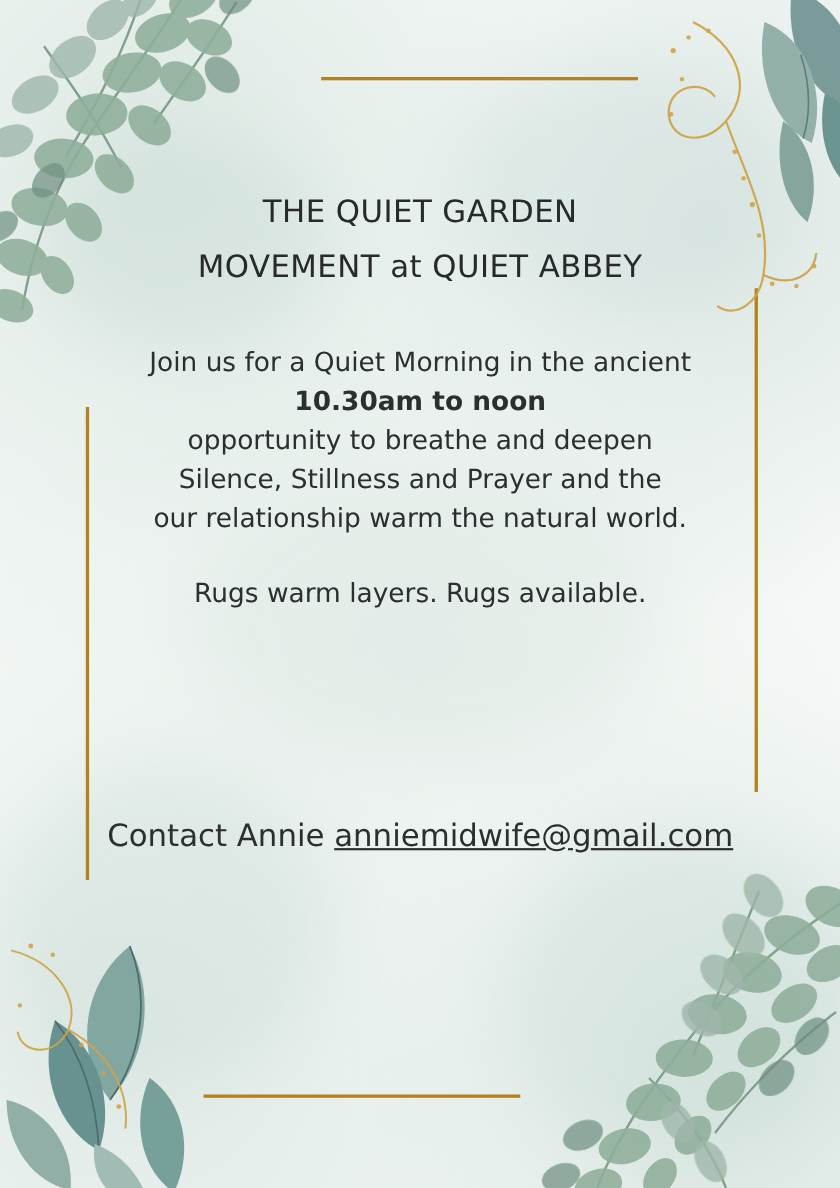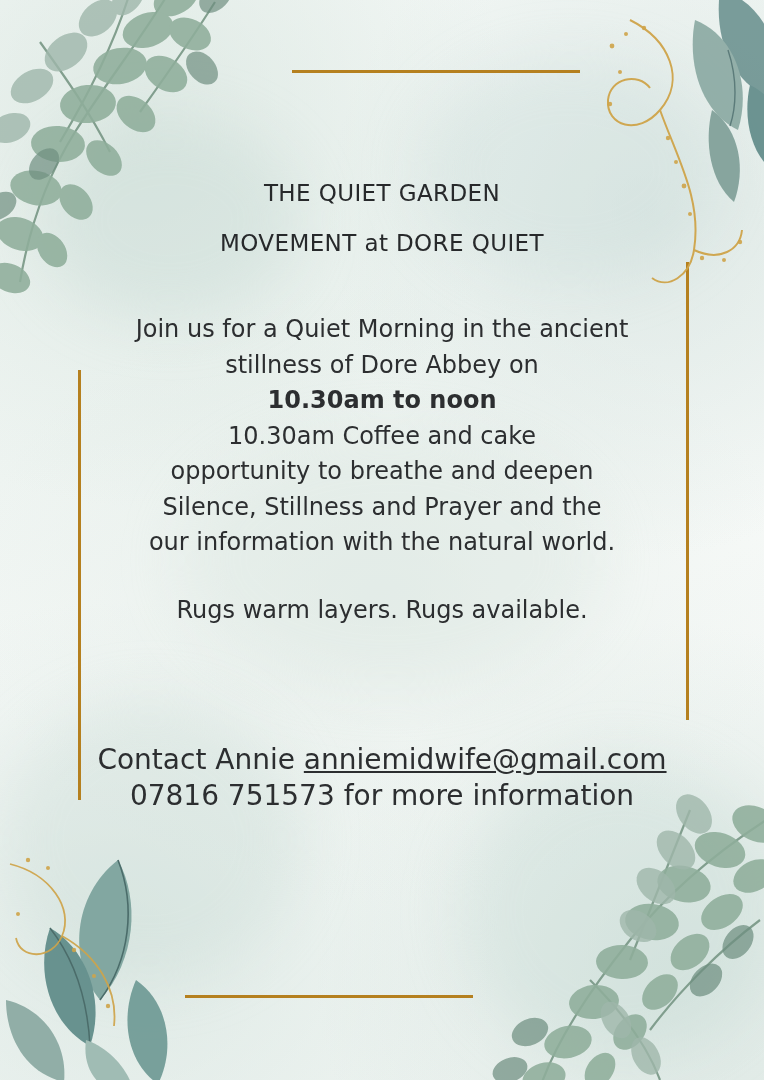--- a/index.html
+++ b/index.html
@@ -54,21 +54,21 @@
     width: 764px;
     text-align: center;
     color: #2b2b2b;
   }
 
   .title {
     position: absolute;
     left: 0;
     top: 168px;
     width: 764px;
-    font-size: 23px;
+    font-size: 28px;
     line-height: 50px;
     letter-spacing: 0.4px;
     font-weight: 400;
     color: #27292b;
   }
   .title-line { display: block; }
 
   .body {
     position: absolute;
     left: 0;
@@ -250,34 +250,31 @@
       <ellipse cx="236" cy="200" rx="19" ry="13" transform="rotate(-46 236 200)"></ellipse>
       <ellipse cx="60" cy="252" rx="19" ry="13" transform="rotate(-24 60 252)"></ellipse>
       <ellipse cx="40" cy="290" rx="18" ry="12" transform="rotate(-20 40 290)"></ellipse>
     </g>
   </svg>
 
   <div class="content">
 
     <div class="title">
       <span class="title-line">THE QUIET GARDEN</span>
-      <span class="title-line">MOVEMENT at DORE QUIET</span>
+      <span class="title-line">MOVEMENT at QUIET ABBEY</span>
     </div>
 
     <div class="body">
       <p>Join us for a Quiet Morning in the ancient</p>
-      <p>stillness of Dore Abbey on</p>
       <p class="b">10.30am to noon</p>
-      <p>10.30am Coffee and cake</p>
       <p>opportunity to breathe and deepen</p>
       <p>Silence, Stillness and Prayer and the</p>
-      <p>our information with the natural world.</p>
+      <p>our relationship warm the natural world.</p>
       <span class="spacer"></span>
       <p>Rugs warm layers. Rugs available.</p>
     </div>
 
     <div class="contact">
       <p><span>Contact Annie </span><span class="email">anniemidwife@gmail.com</span></p>
-      <p>07816 751573 for more information</p>
     </div>
 
   </div>
 </div>
 
 </body></html>

